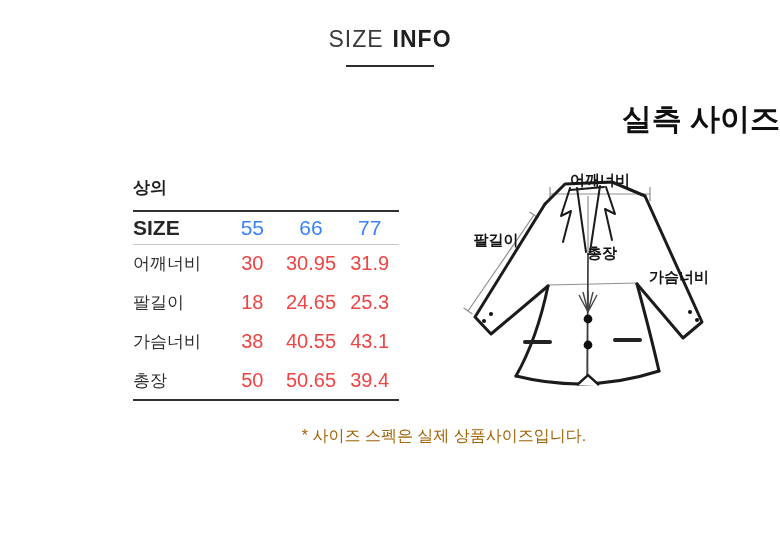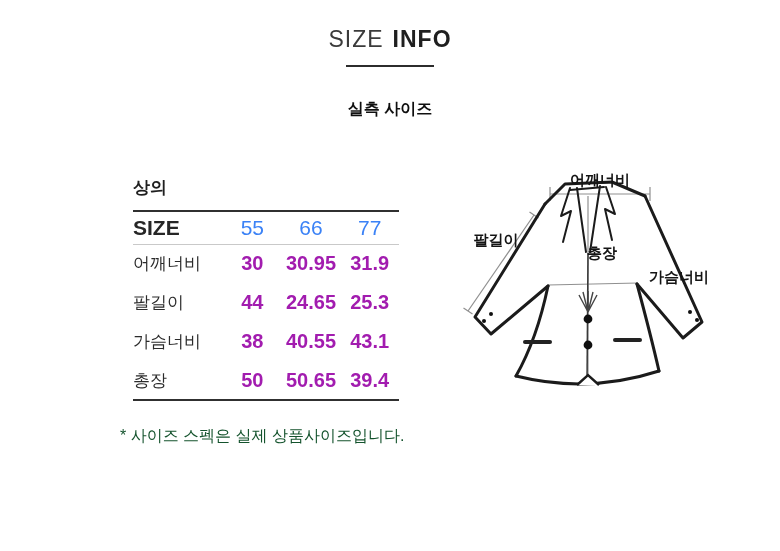--- a/index.html
+++ b/index.html
@@ -6,44 +6,44 @@
   html,body { background:#ffffff; }
   body { font-family:"Liberation Sans","DejaVu Sans",sans-serif; color:#2e2e2e; }
   .page { position:relative; width:780px; height:551px; background:#ffffff; overflow:hidden; }
 
   
   .title-wrap { position:absolute; top:26px; left:0; width:100%; text-align:center; }
   .title { font-size:23px; letter-spacing:1px; color:#3b3b3b; font-weight:400; }
   .title .t-bold { font-weight:700; color:#1f1f1f; margin-left:9px; }
   .title-underline { position:absolute; top:65px; left:50%; transform:translateX(-50%);
     width:88px; height:2px; background:#2c2c2c; }
-  .subheading { position:absolute; top:99px; left:0; width:100%; text-align:center;
-    font-size:16px; font-weight:700; color:#0f0f0f; }
+  .subheading { position:absolute; top:99px; left:0; width:100%; text-align:right;
+    font-size:30px; font-weight:700; color:#0f0f0f; }
 
   
   .table-block { position:absolute; left:133px; top:176px; width:266px; }
   .section-label { font-size:17px; font-weight:700; color:#1f1f1f; line-height:24px; }
   table.size-table { width:266px; border-collapse:collapse; table-layout:fixed;
     margin-top:10px; border-top:2px solid #303030; border-bottom:2px solid #303030; }
   .size-table col.c-label { width:90px; }
   .size-table thead th { height:33px; border-bottom:1px solid #c9c9c9;
     font-size:21px; font-weight:500; color:#3b82f6; text-align:center; vertical-align:middle; }
   .size-table thead th.h-label { text-align:left; font-weight:600; color:#262626; }
   .size-table tbody td { height:39px; vertical-align:middle; text-align:center;
-    font-size:20px; color:#a21caf;font-weight:bold; }
+    font-size:20px; color:#ef4444; }
   .size-table tbody td.row-label { text-align:left; font-size:17px; font-weight:500; color:#2b2b2b; }
 
   
   .diagram { position:absolute; left:440px; top:153px; width:290px; height:252px; }
   .diagram svg { width:100%; height:100%; }
   .diagram text { font-family:"Liberation Sans","DejaVu Sans",sans-serif;
     font-size:15px; font-weight:600; fill:#141414; }
 
   
-  .notes { position:absolute; left:120px; top:424px; width:648px; font-size:16px; color:#14532d; }
+  .notes { position:absolute; left:120px; top:424px; width:648px; font-size:16px; color:#a16207;text-align:center; }
   .notes p { line-height:24px; }
   .notes p.indent { padding-left:13px; }
   .notes p.gap-top { margin-top:6px; }
 </style>
 </head>
 <body>
 
 <div class="page">
 
   <div class="title-wrap">
@@ -72,21 +72,21 @@
       </thead>
       <tbody>
         <tr>
           <td class="row-label">어깨너비</td>
           <td>30</td>
           <td>30.95</td>
           <td>31.9</td>
         </tr>
         <tr>
           <td class="row-label">팔길이</td>
-          <td>44</td>
+          <td>18</td>
           <td>24.65</td>
           <td>25.3</td>
         </tr>
         <tr>
           <td class="row-label">가슴너비</td>
           <td>38</td>
           <td>40.55</td>
           <td>43.1</td>
         </tr>
         <tr>

